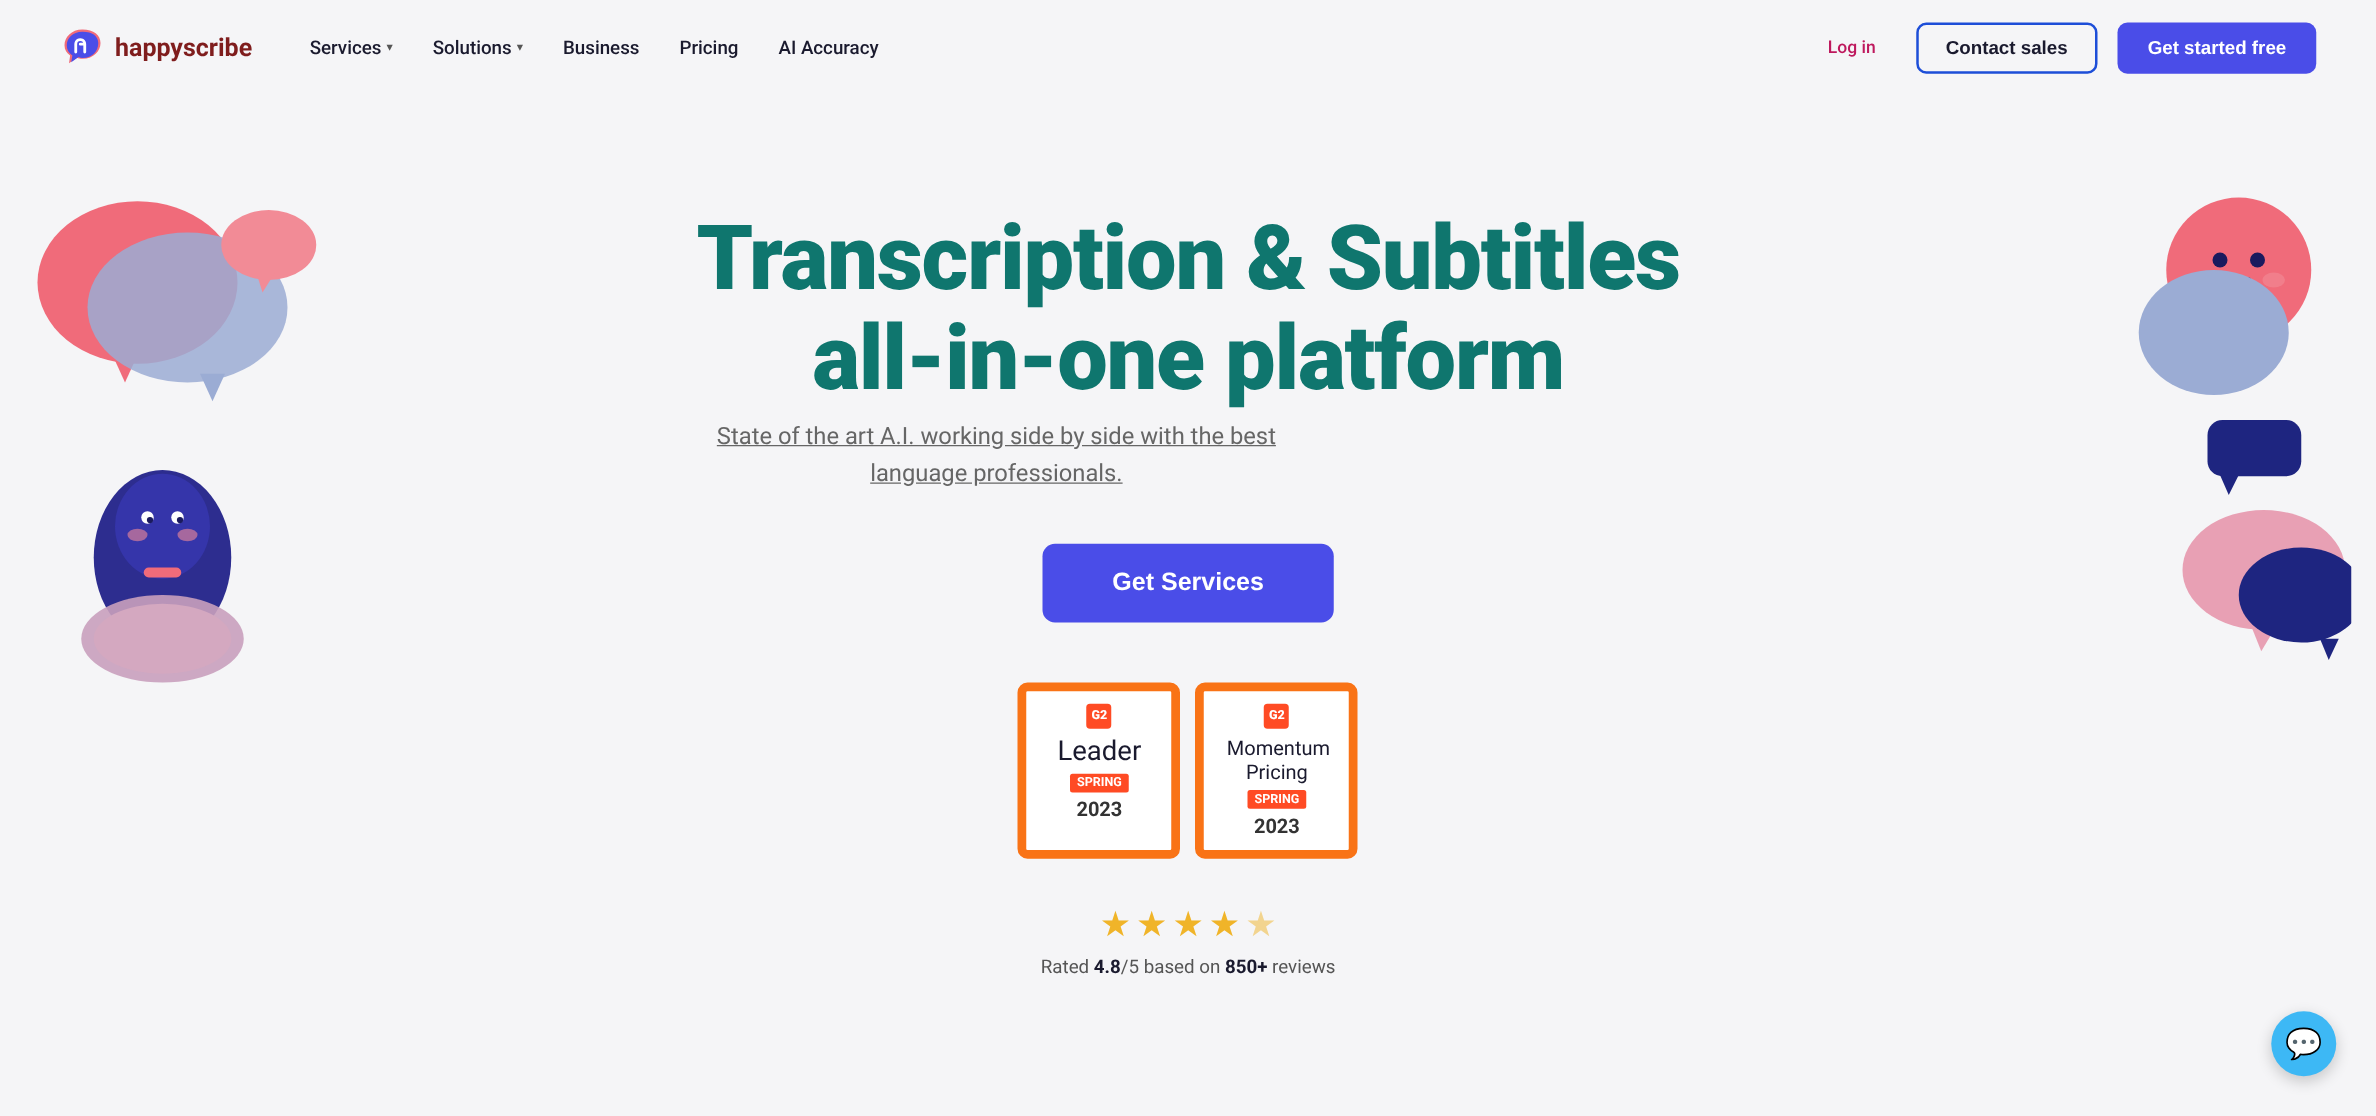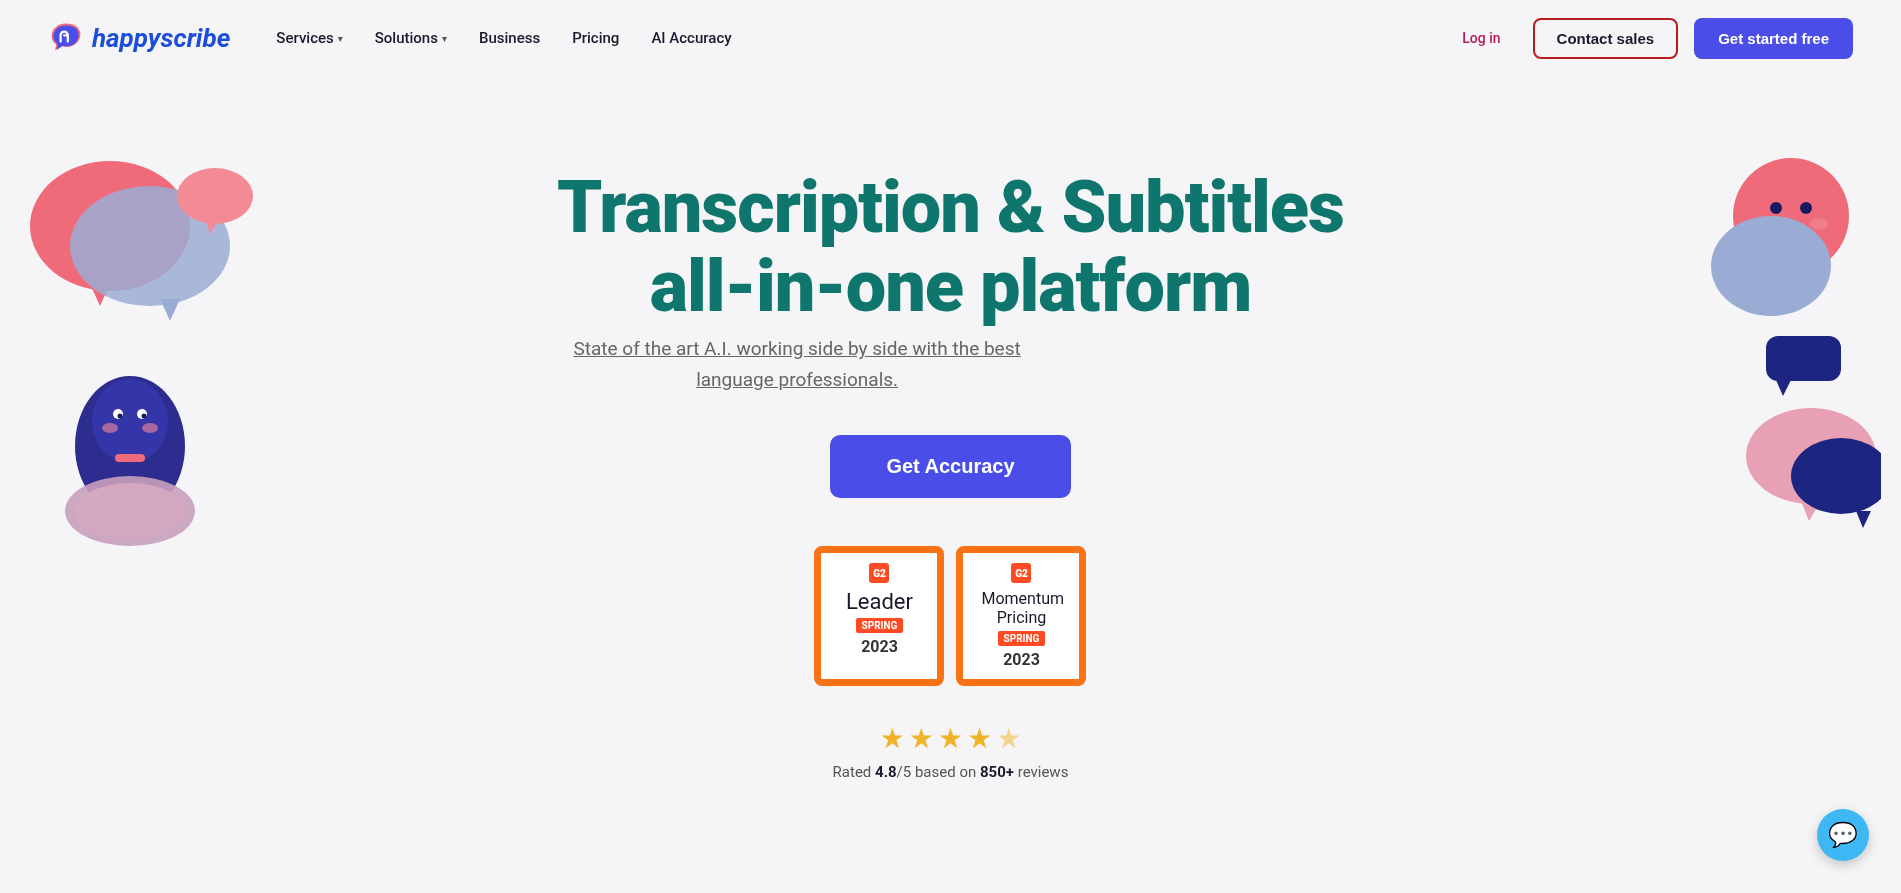--- a/index.html
+++ b/index.html
@@ -35,24 +35,23 @@
       gap: 8px;
       text-decoration: none;
     }
 
     .logo-icon {
       width: 36px;
       height: 36px;
     }
 
     .logo-text {
-      font-size: 26px;
+      font-size: 20px;
       font-weight: 700;
-      color: #1d4ed8;
-      font-style: italic;
+      color: #7f1d1d;
     }
 
     .nav-links {
       display: flex;
       align-items: center;
       gap: 4px;
     }
 
     .nav-link {
       display: flex;
@@ -86,21 +85,21 @@
       padding: 8px 16px;
       border-radius: 6px;
     }
 
     .contact-btn {
       font-size: 15px;
       font-weight: 600;
       color: #1a1a2e;
       cursor: pointer;
       padding: 10px 22px;
-      border: 2px solid #b91c1c;
+      border: 2px solid #1d4ed8;
       border-radius: 8px;
       background: transparent;
     }
 
     .get-started-btn {
       font-size: 15px;
       font-weight: 700;
       color: #fff;
       cursor: pointer;
       padding: 12px 24px;
@@ -386,21 +385,21 @@
   </div>
 
   <div style="position:relative; z-index:5;">
     <h1 class="hero-title">
       <span>Transcription &amp; Subtitles</span><br>
       <span>all-in-one platform</span>
     </h1>
 
     <p class="hero-subtitle">State of the art A.I. working side by side with the best language professionals.</p>
 
-    <button class="hero-cta">Get Accuracy</button>
+    <button class="hero-cta">Get Services</button>
 
     
     <div class="badges-row" style="justify-content:center;">
       <div class="badge">
         <div class="badge-g2-header">
           <div class="g2-logo">G2</div>
         </div>
         <div class="badge-title">Leader</div>
         <div class="badge-season">SPRING</div>
         <div class="badge-year">2023</div>

